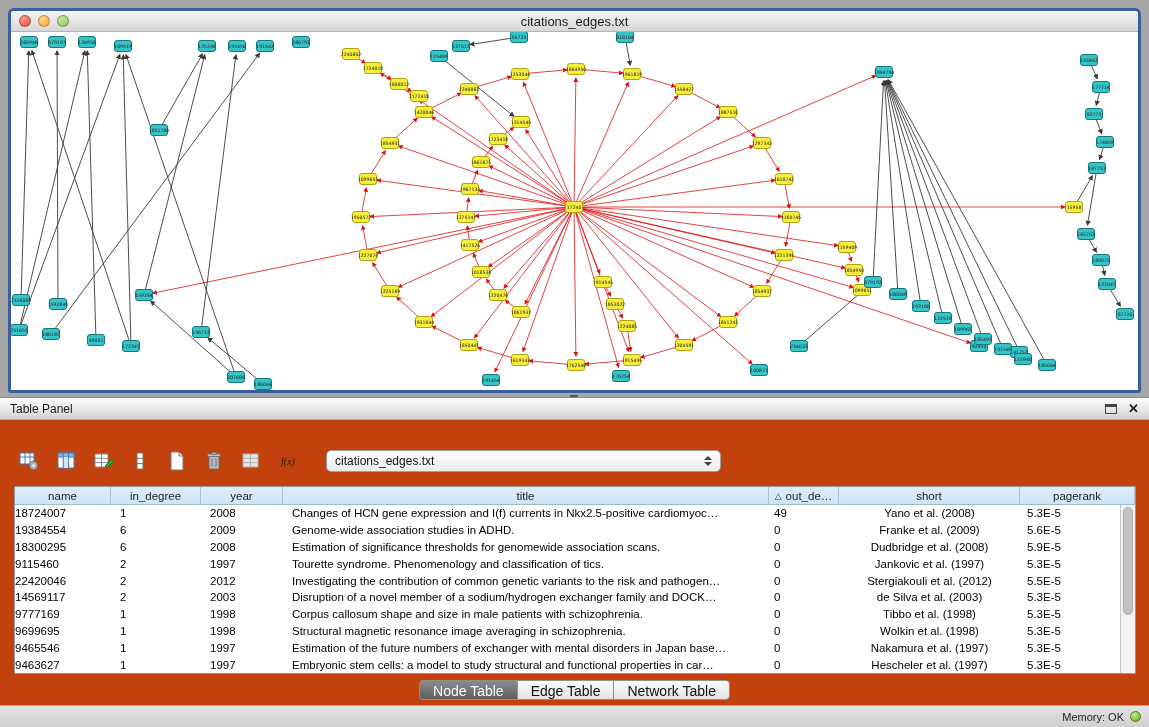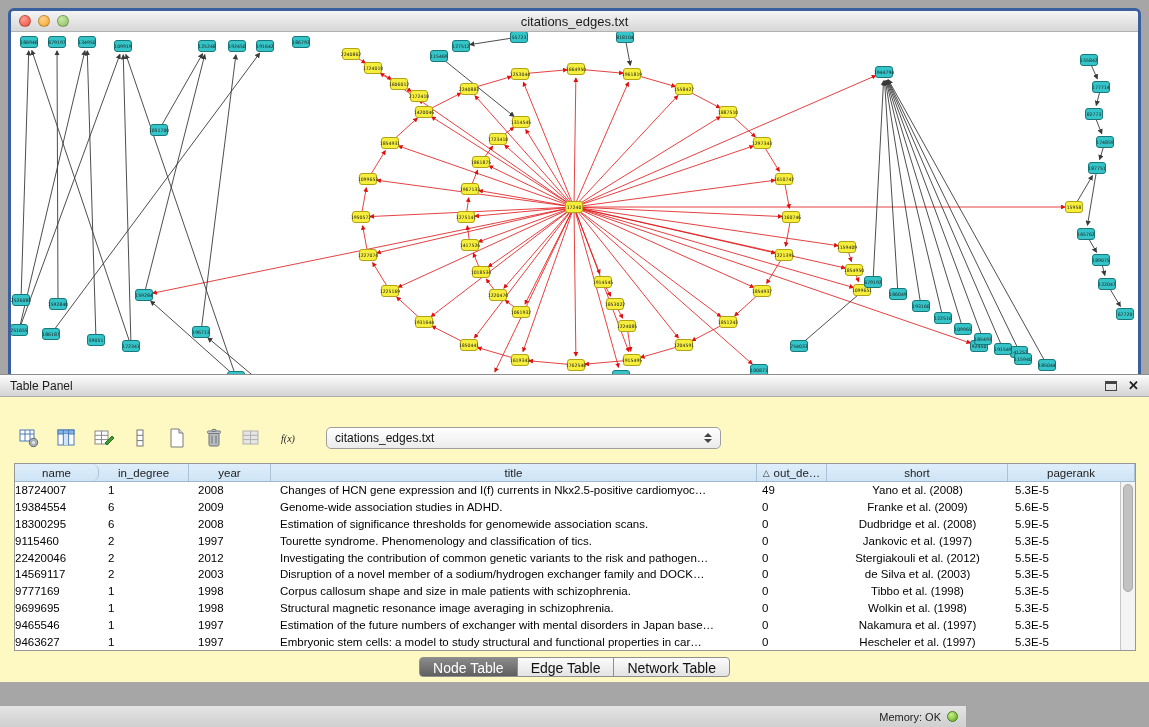--- a/index.html
+++ b/index.html
@@ -37,22 +37,22 @@
     position:absolute; left:567px; top:394px; width:14px; height:7px;
     display:flex; align-items:center; justify-content:center; cursor:row-resize;
   }
   .split-handle:before {
     content:""; border-left:5px solid transparent; border-right:5px solid transparent;
     border-top:5px solid #555;
   }
 
   
   .table-panel {
-    position:absolute; left:0; top:374px; width:1149px; height:308px;
-    background:#fef9c3; border-top:1px solid #8d8d8d;
+    position:absolute; left:0; top:397px; width:1149px; height:308px;
+    background:#c2410c; border-top:1px solid #8d8d8d;
   }
   .panel-header {
     height:22px; background:linear-gradient(#fdfdfd,#d3d3d3);
     border-bottom:1px solid #adadad; display:flex; align-items:center;
     padding:0 10px; font-size:12px; color:#1c1c1c;
   }
   .panel-header .spacer { flex:1; }
   .float-btn {
     width:14px; height:12px; border:none; background:transparent; cursor:pointer;
     position:relative; margin-right:10px;
@@ -98,21 +98,21 @@
     font-size:11.5px; color:#222; border-right:1px solid #a9c2d6; overflow:hidden; white-space:nowrap;
   }
   .th .sort { font-size:9px; color:#333; }
   .tbody-wrap { flex:1; display:flex; }
   .tbody { flex:1; overflow:hidden; }
   .tr { display:flex; height:16.8px; align-items:center; background:#fff; }
   .td {
     font-size:11.5px; color:#000; overflow:hidden; white-space:nowrap;
     height:100%; display:flex; align-items:center;
   }
-  .col0{width:84px;border-radius:7px;} .col1{width:90px;} .col2{width:82px;} .col3{width:486px;}
+  .col0{width:96px;} .col1{width:90px;} .col2{width:82px;} .col3{width:486px;}
   .col4{width:70px;} .col5{width:181px;} .col6{flex:1;}
   .td.col0{} .td.col1{padding-left:9px;} .td.col2{padding-left:9px;}
   .td.col3{padding-left:9px;} .td.col4{padding-left:5px;}
   .td.col5{justify-content:center;} .td.col6{padding-left:7px;}
   .vscroll {
     width:15px; border-left:1px solid #c6c6c6; background:#f4f4f4; position:relative;
   }
   .vthumb {
     position:absolute; left:2px; top:2px; width:10px; height:108px;
     border-radius:5px; background:#c2c2c2; border:1px solid #ababab; cursor:pointer;
@@ -125,21 +125,21 @@
     font-size:14px; padding:2px 13px; height:20px;
     border:1px solid #8f8f8f; background:linear-gradient(#fcfcfc,#e3e3e3);
     color:#111; cursor:pointer; margin-left:-1px;
   }
   .tab:first-child { border-radius:4px 0 0 4px; margin-left:0; }
   .tab:last-child  { border-radius:0 4px 4px 0; }
   .tab.active { background:linear-gradient(#8b8b8b,#5f5f5f); color:#fff; }
 
   
   .statusbar {
-    position:absolute; left:0; top:705px; width:966px; height:22px;
+    position:absolute; left:0; top:705px; width:1149px; height:22px;
     background:linear-gradient(#e4e4e4,#cfcfcf); border-top:1px solid #a5a5a5;
     display:flex; align-items:center; justify-content:flex-end; padding:0 8px; gap:6px;
     font-size:11px; color:#222;
   }
   .mem-dot {
     width:11px; height:11px; border-radius:50%;
     background:radial-gradient(circle at 35% 30%, #c9f08e, #58a813);
     border:1px solid #477f17;
   }
 </style>

